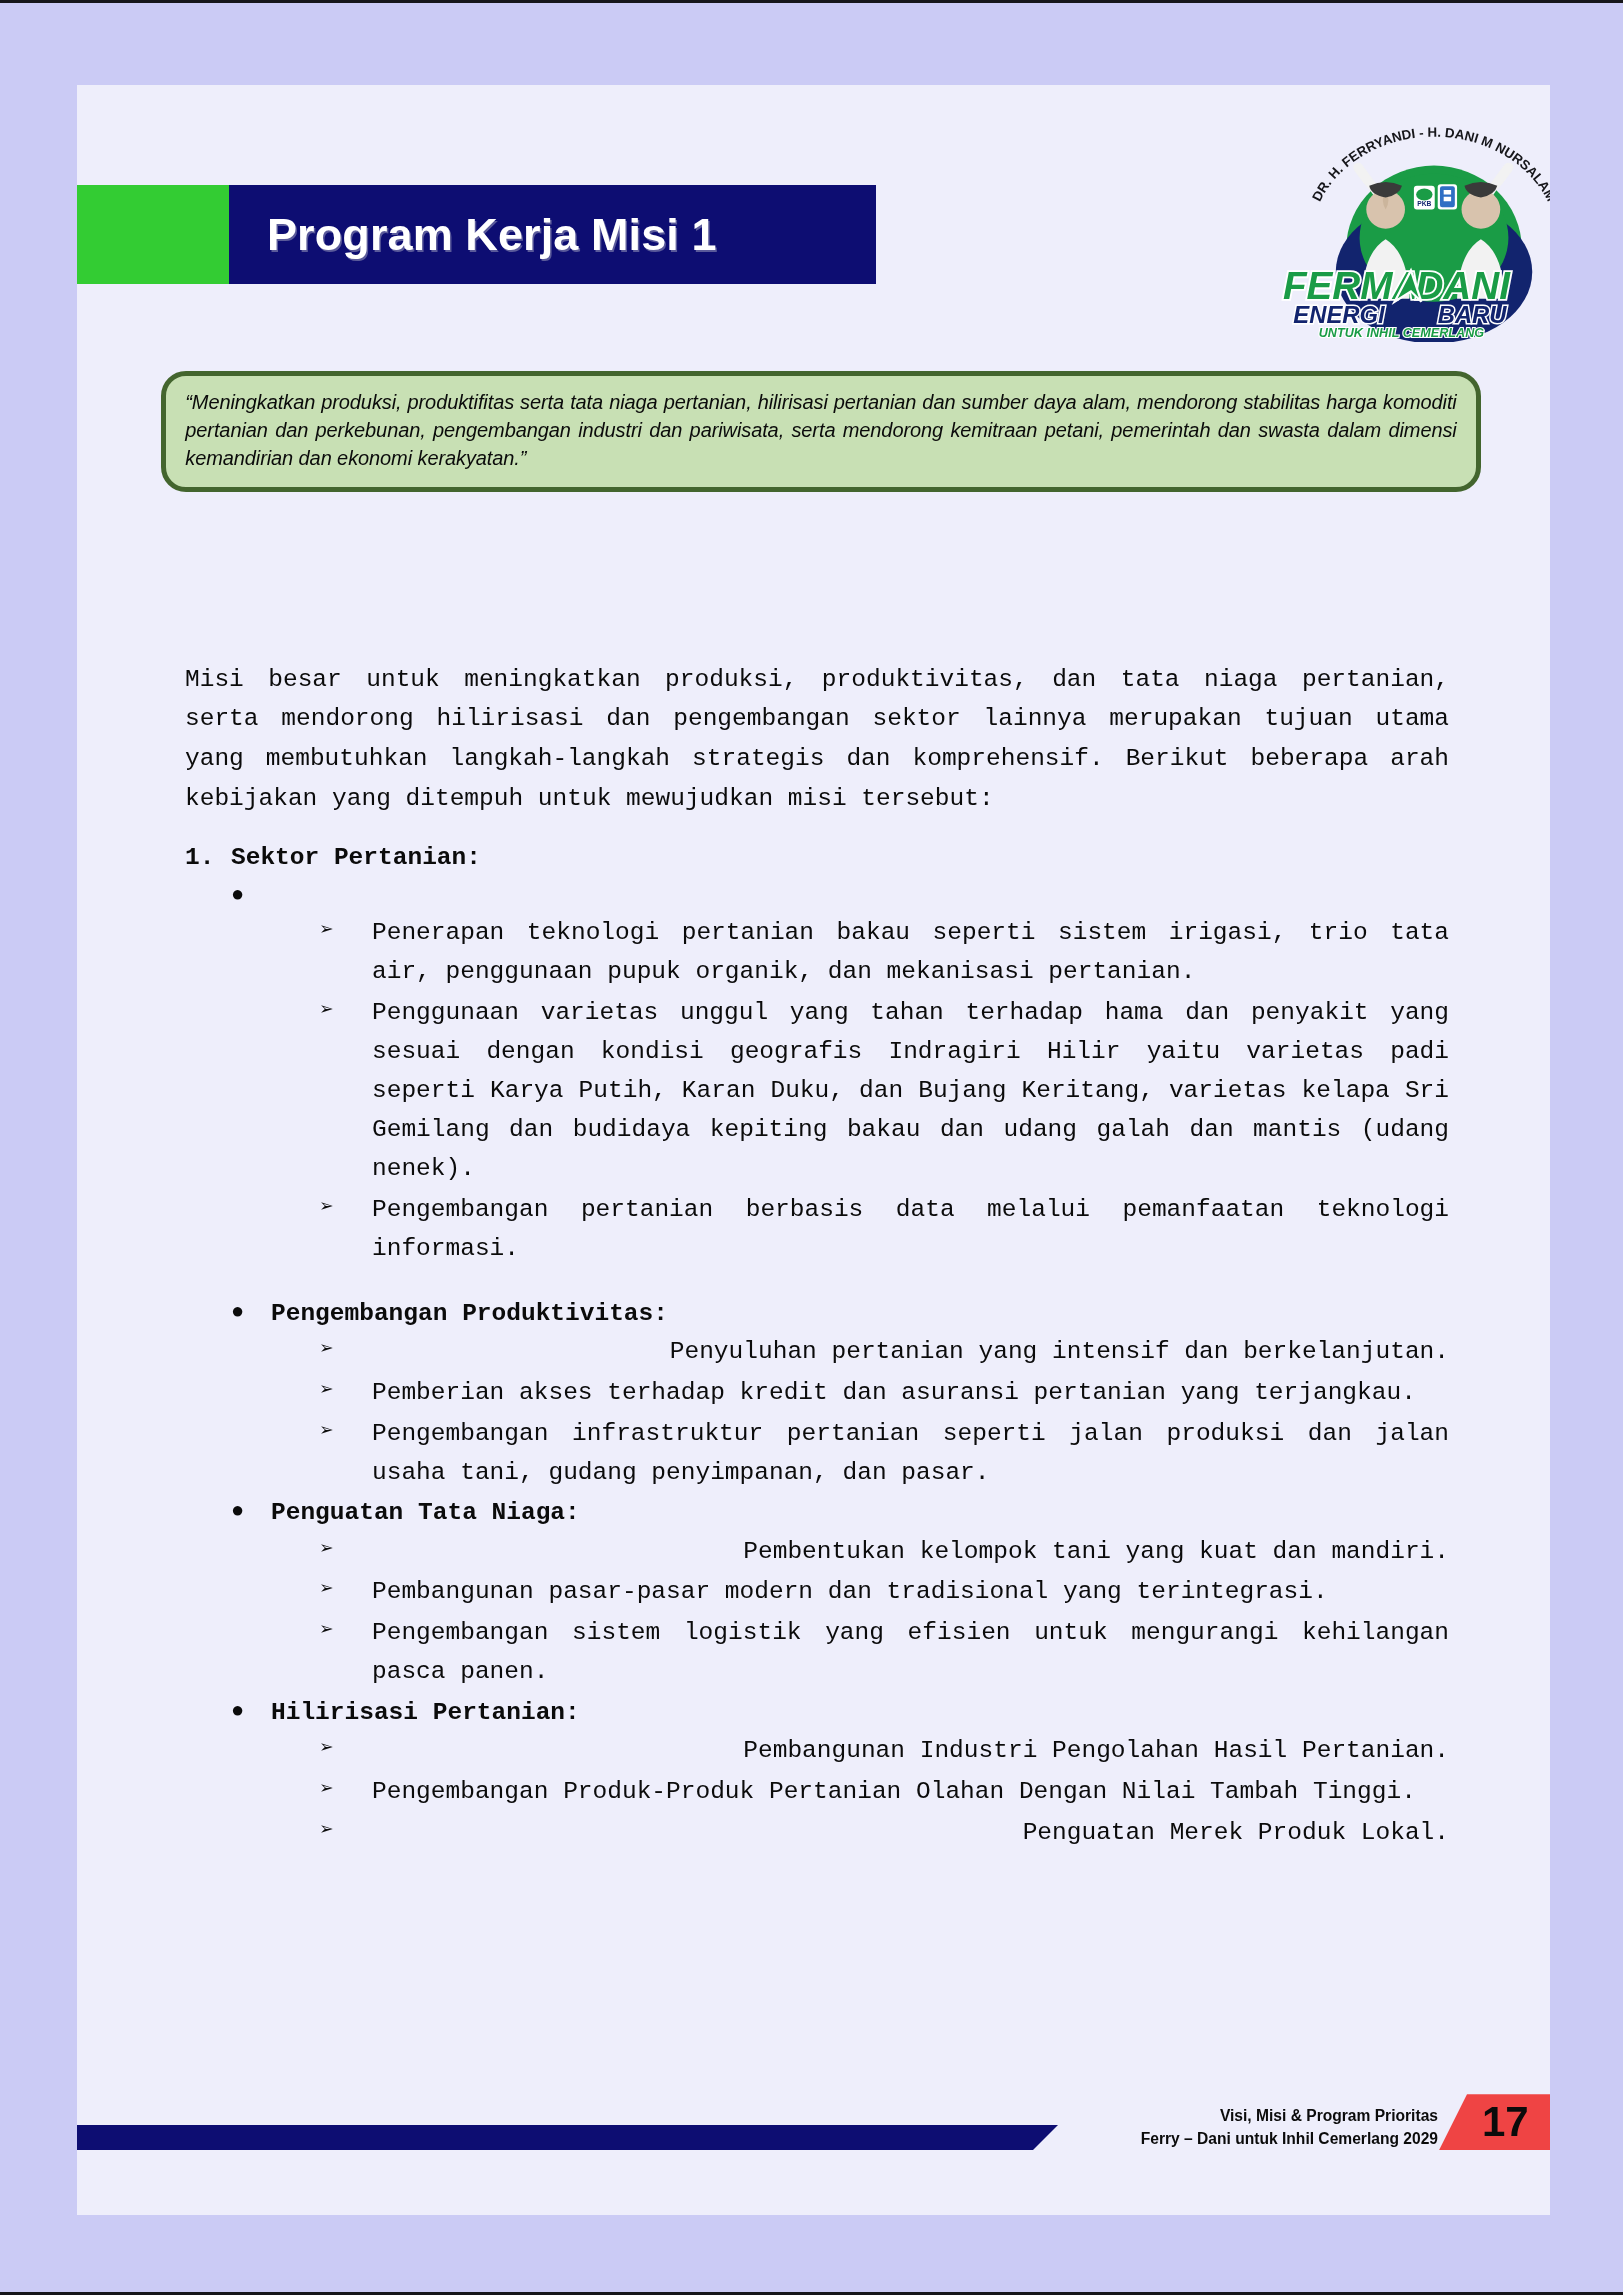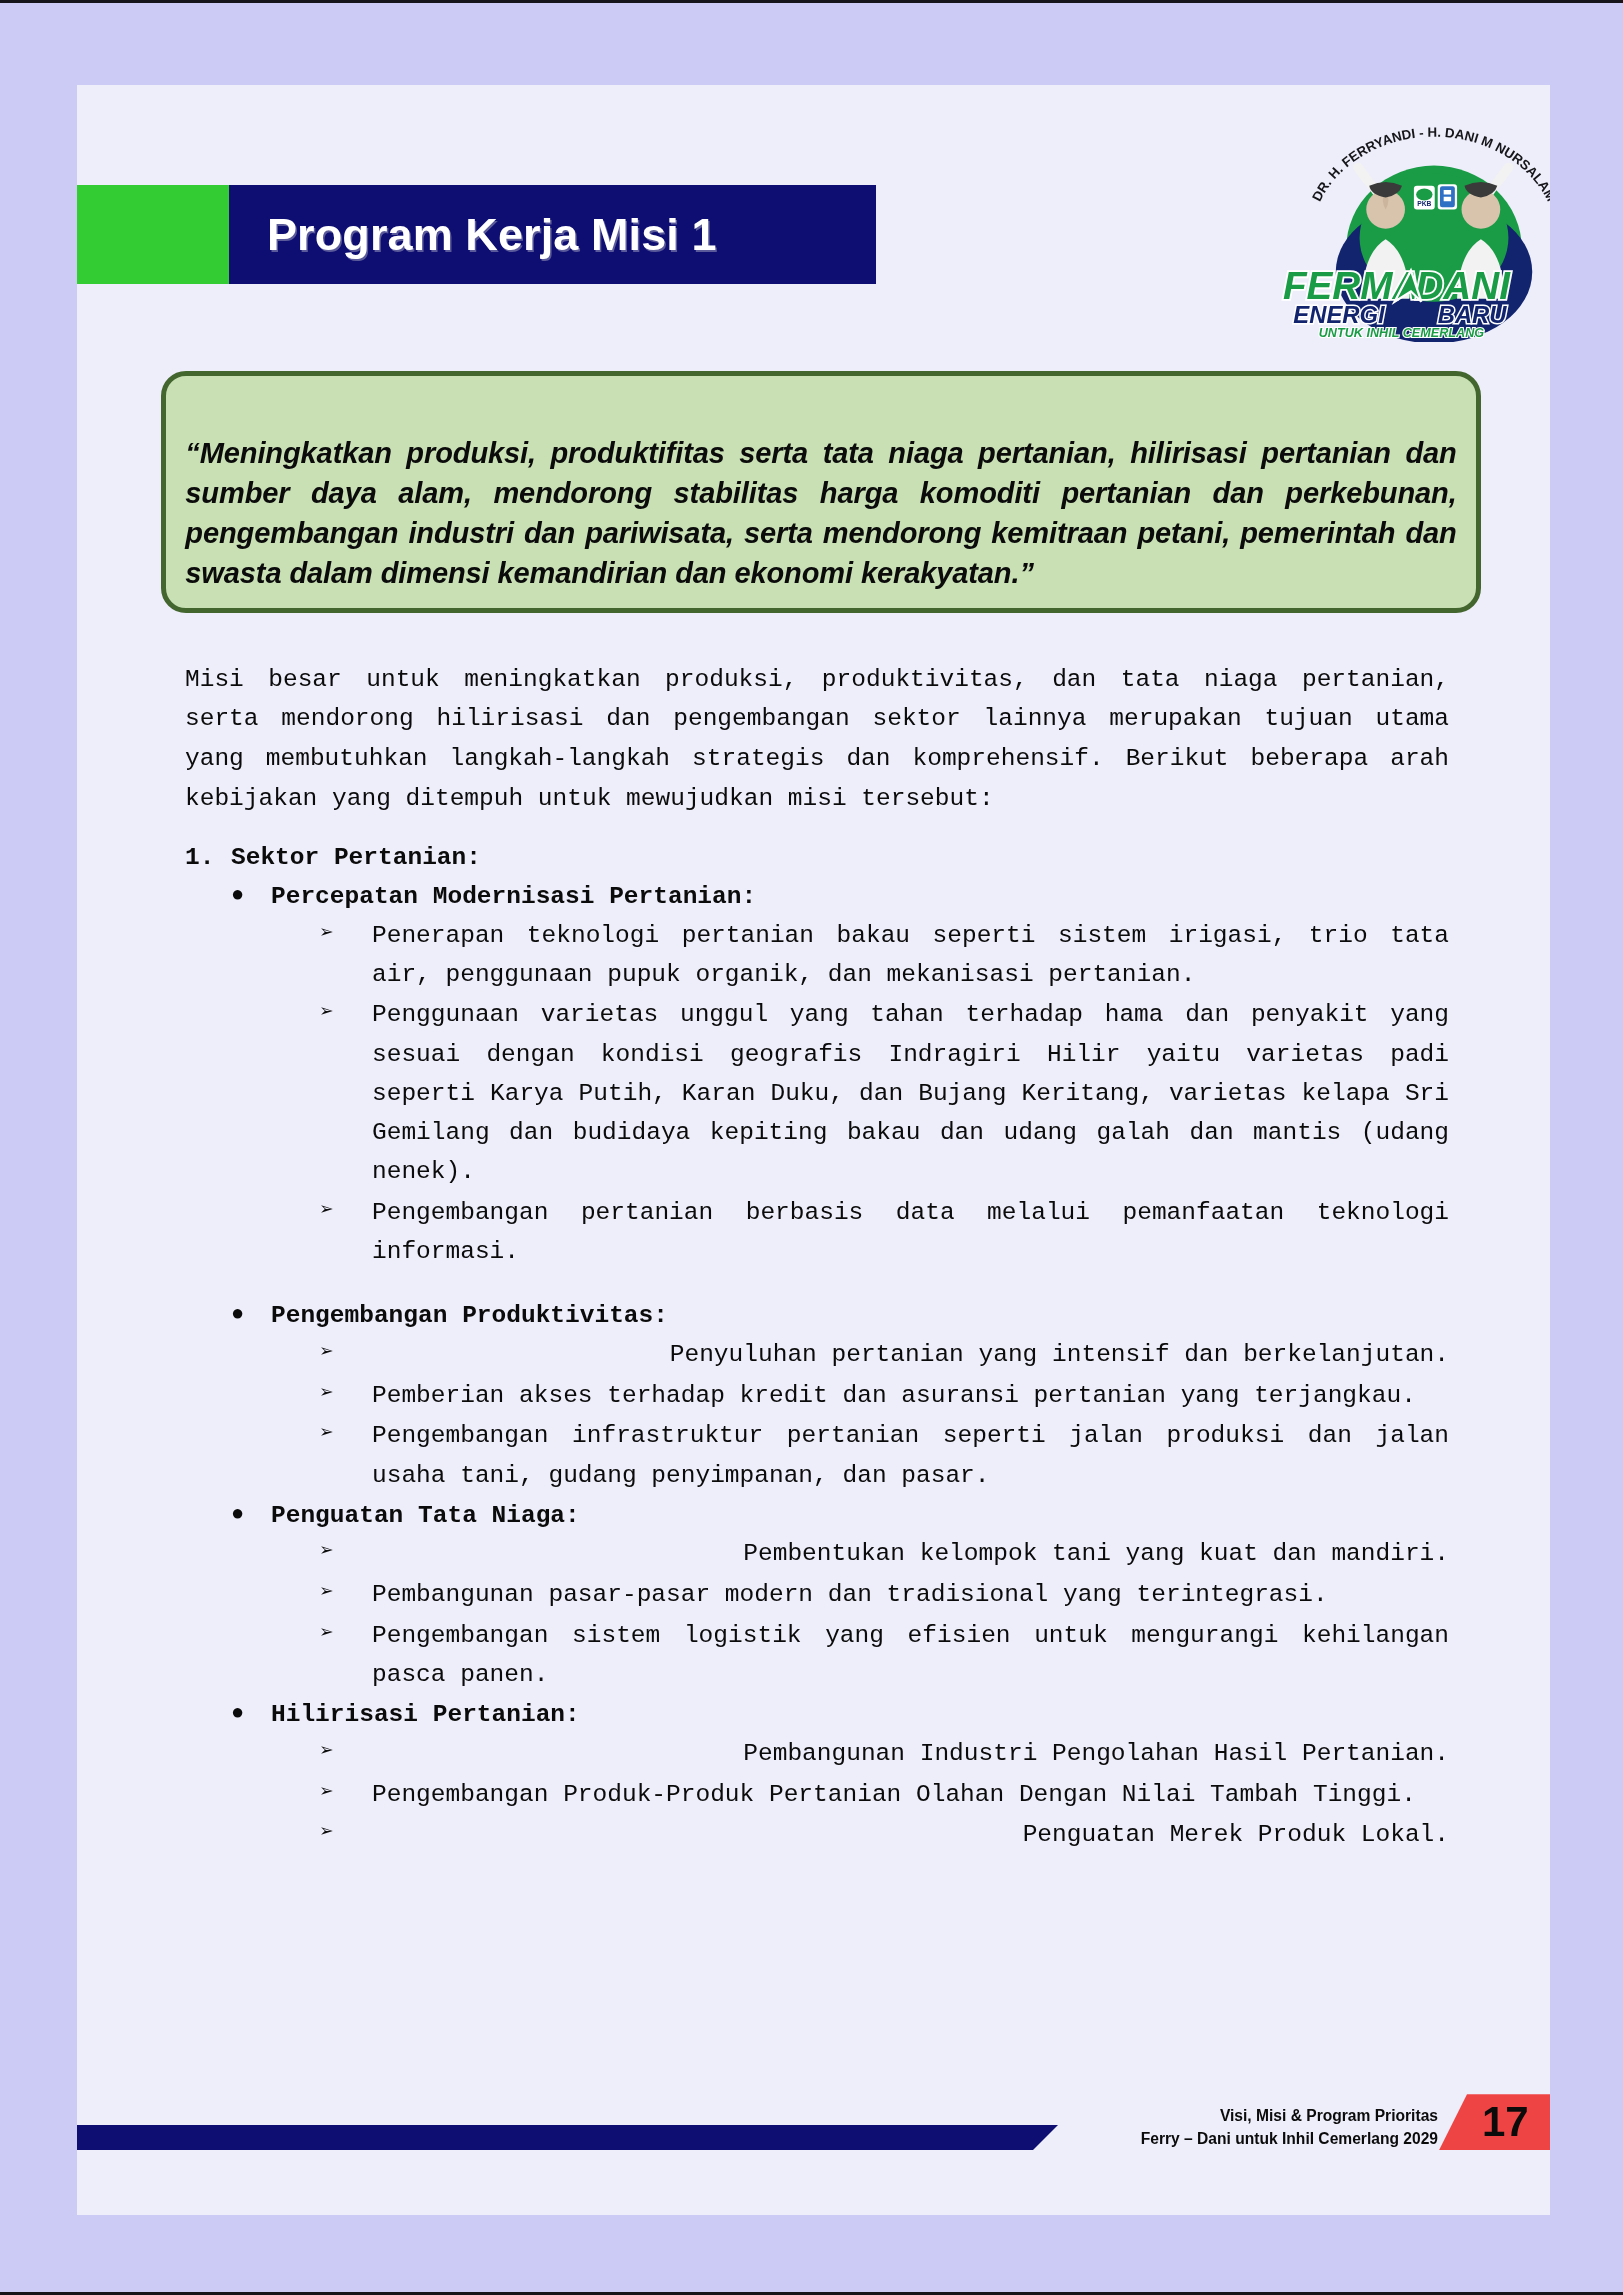--- a/index.html
+++ b/index.html
@@ -86,28 +86,27 @@
     left: 84px;
     top: 286px;
     width: 1320px;
     box-sizing: border-box;
     background: #c8e0b4;
     border: 5.2px solid #43652e;
     border-radius: 25px;
     padding: 13.4px 19.3px 15px 19.3px;
   }
   .quote-text {
-    font-size: 29px;
-    font-weight: bold;
+    font-size: 20px;
+    font-weight: normal;
     font-style: italic;
     line-height: 1.38;
     text-align: justify;
     color: #0b0b0b;
     letter-spacing: -0.1px;
-    margin-top: 44px;
   }
 
   
   .content {
     position: absolute;
     left: 108px;
     top: 550px;
     width: 1264px;
     font-family: Liberation Mono, monospace;
   }
@@ -282,21 +281,20 @@
 
       <div class="num-section">
         <div class="num-head">
           <span class="num-marker">1.</span>
           <span>Sektor Pertanian:</span>
         </div>
 
         <div class="b2group">
           <div class="b2head">
             <span class="b2marker">●</span>
-            <span>Percepatan Modernisasi Pertanian:</span>
           </div>
           <div class="b3list">
             <div class="b3item">
               <span class="b3marker">➢</span>
               <span class="b3text">Penerapan teknologi pertanian bakau seperti sistem irigasi, trio tata air, penggunaan pupuk organik, dan mekanisasi pertanian.</span>
             </div>
             <div class="b3item">
               <span class="b3marker">➢</span>
               <span class="b3text">Penggunaan varietas unggul yang tahan terhadap hama dan penyakit yang sesuai dengan kondisi geografis Indragiri Hilir yaitu varietas padi seperti Karya Putih, Karan Duku, dan Bujang Keritang, varietas kelapa Sri Gemilang dan budidaya kepiting bakau dan udang galah dan mantis (udang nenek).</span>
             </div>

